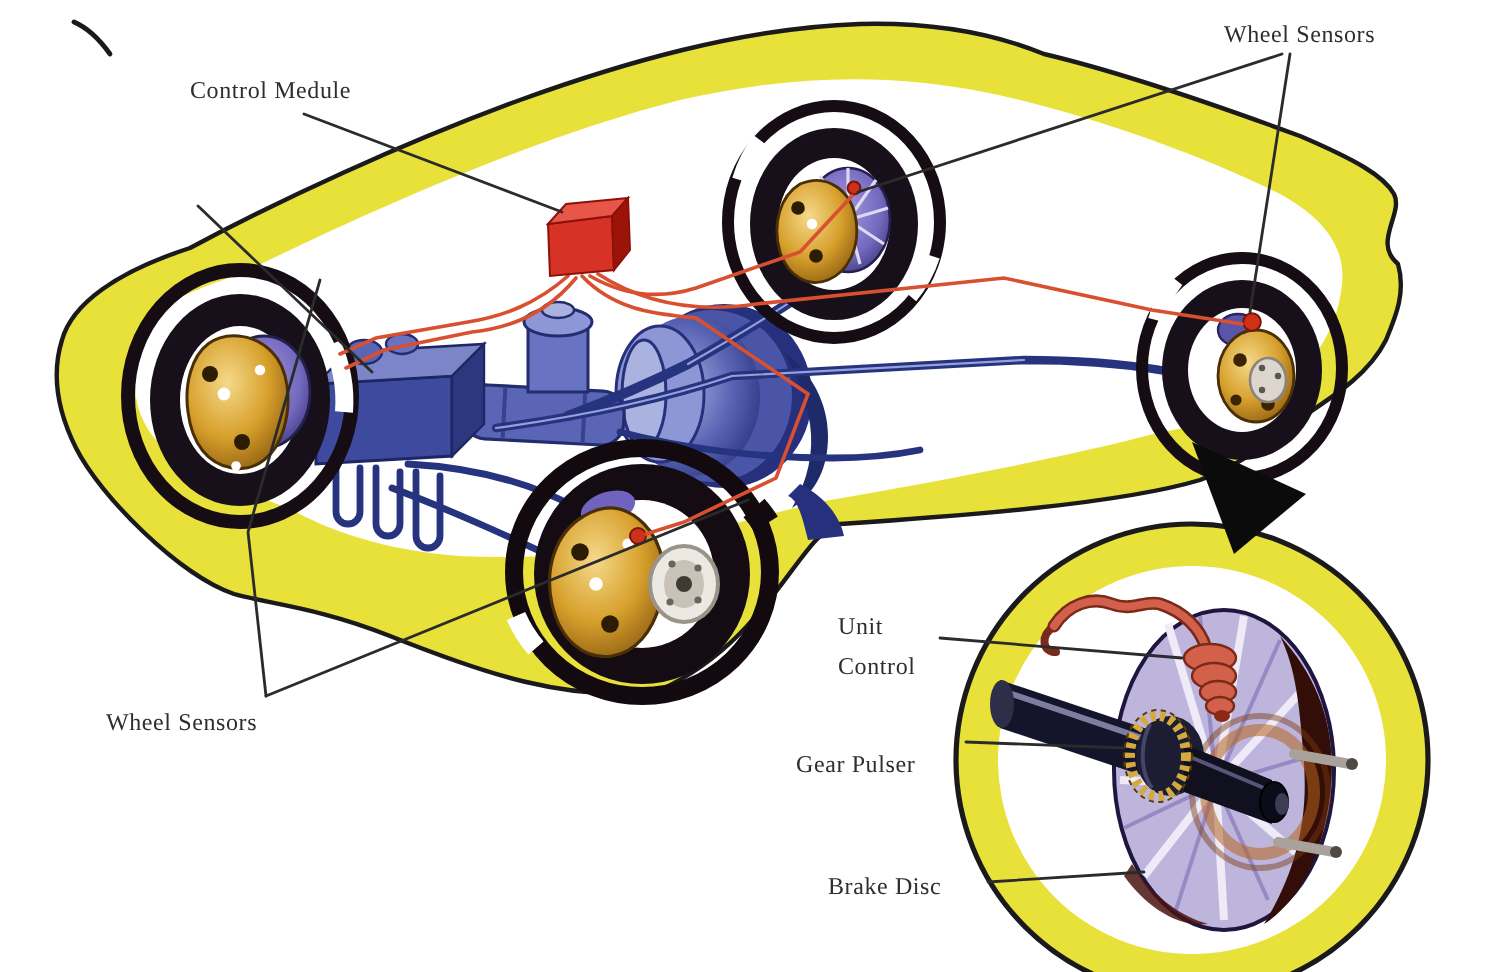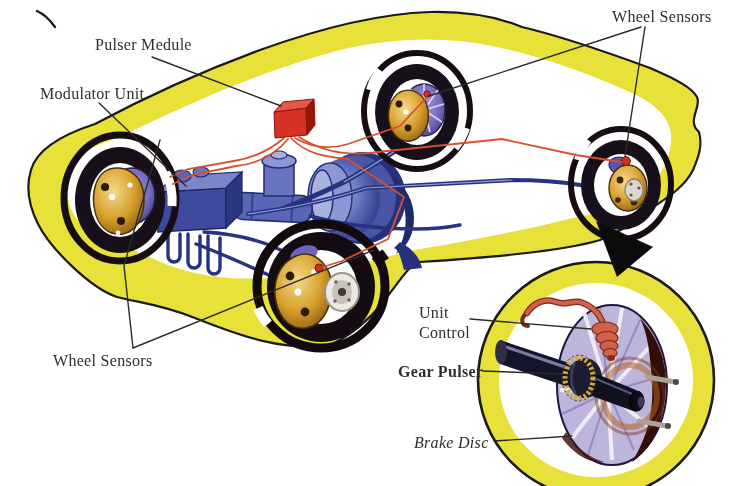--- a/index.html
+++ b/index.html
@@ -7,21 +7,21 @@
   }
   html,body{margin:0;padding:0;background:var(--background);}
   #stage{
     position:relative;width:744px;height:486px;overflow:hidden;
     background:var(--background);
     font-family:"Liberation Serif", serif;
   }
   #art{position:absolute;left:0;top:0;}
   .lbl{
     position:absolute;color:var(--label_text);
-    font-size:16px;letter-spacing:.3px;white-space:nowrap;line-height:20px;
+    font-size:12px;letter-spacing:.3px;white-space:nowrap;line-height:20px;
     font-family:"Liberation Serif", serif;
   }
 </style>
 </head>
 <body>
 
 <div id="stage">
 
 <svg id="art" width="744" height="486" viewBox="0 0 744 486">
   <defs>
@@ -275,30 +275,29 @@
     <line x1="641" y1="27" x2="429" y2="96"></line>
     <line x1="645" y1="27" x2="625" y2="156"></line>
     <polyline points="160,140 124,266 133,348"></polyline>
     <line x1="133" y1="348" x2="374" y2="250"></line>
     <line x1="470" y1="319" x2="591" y2="329"></line>
     <line x1="483" y1="371" x2="562" y2="374"></line>
     <line x1="494" y1="441" x2="572" y2="436"></line>
   </g>
 </svg>
 
-<div class="lbl" style="left:95px;top:35px;">Pulser Medule</div>
-
-<div class="lbl" style="left:40px;top:84px;">Modulator Unit</div>
+<div class="lbl" style="left:95px;top:35px;">Control Medule</div>
+
 
 <div class="lbl" style="left:612px;top:7px;">Wheel Sensors</div>
 
 <div class="lbl" style="left:53px;top:351px;">Wheel Sensors</div>
 
 <div class="lbl" style="left:419px;top:303px;">
   <div>Unit</div>
   <div>Control</div>
 </div>
 
-<div class="lbl" style="left:398px;top:362px;font-weight:bold;">Gear Pulser</div>
-
-<div class="lbl" style="left:414px;top:433px;font-style:italic;">Brake Disc</div>
+<div class="lbl" style="left:398px;top:372px;">Gear Pulser</div>
+
+<div class="lbl" style="left:414px;top:433px;">Brake Disc</div>
 
 </div>
 
 </body></html>

